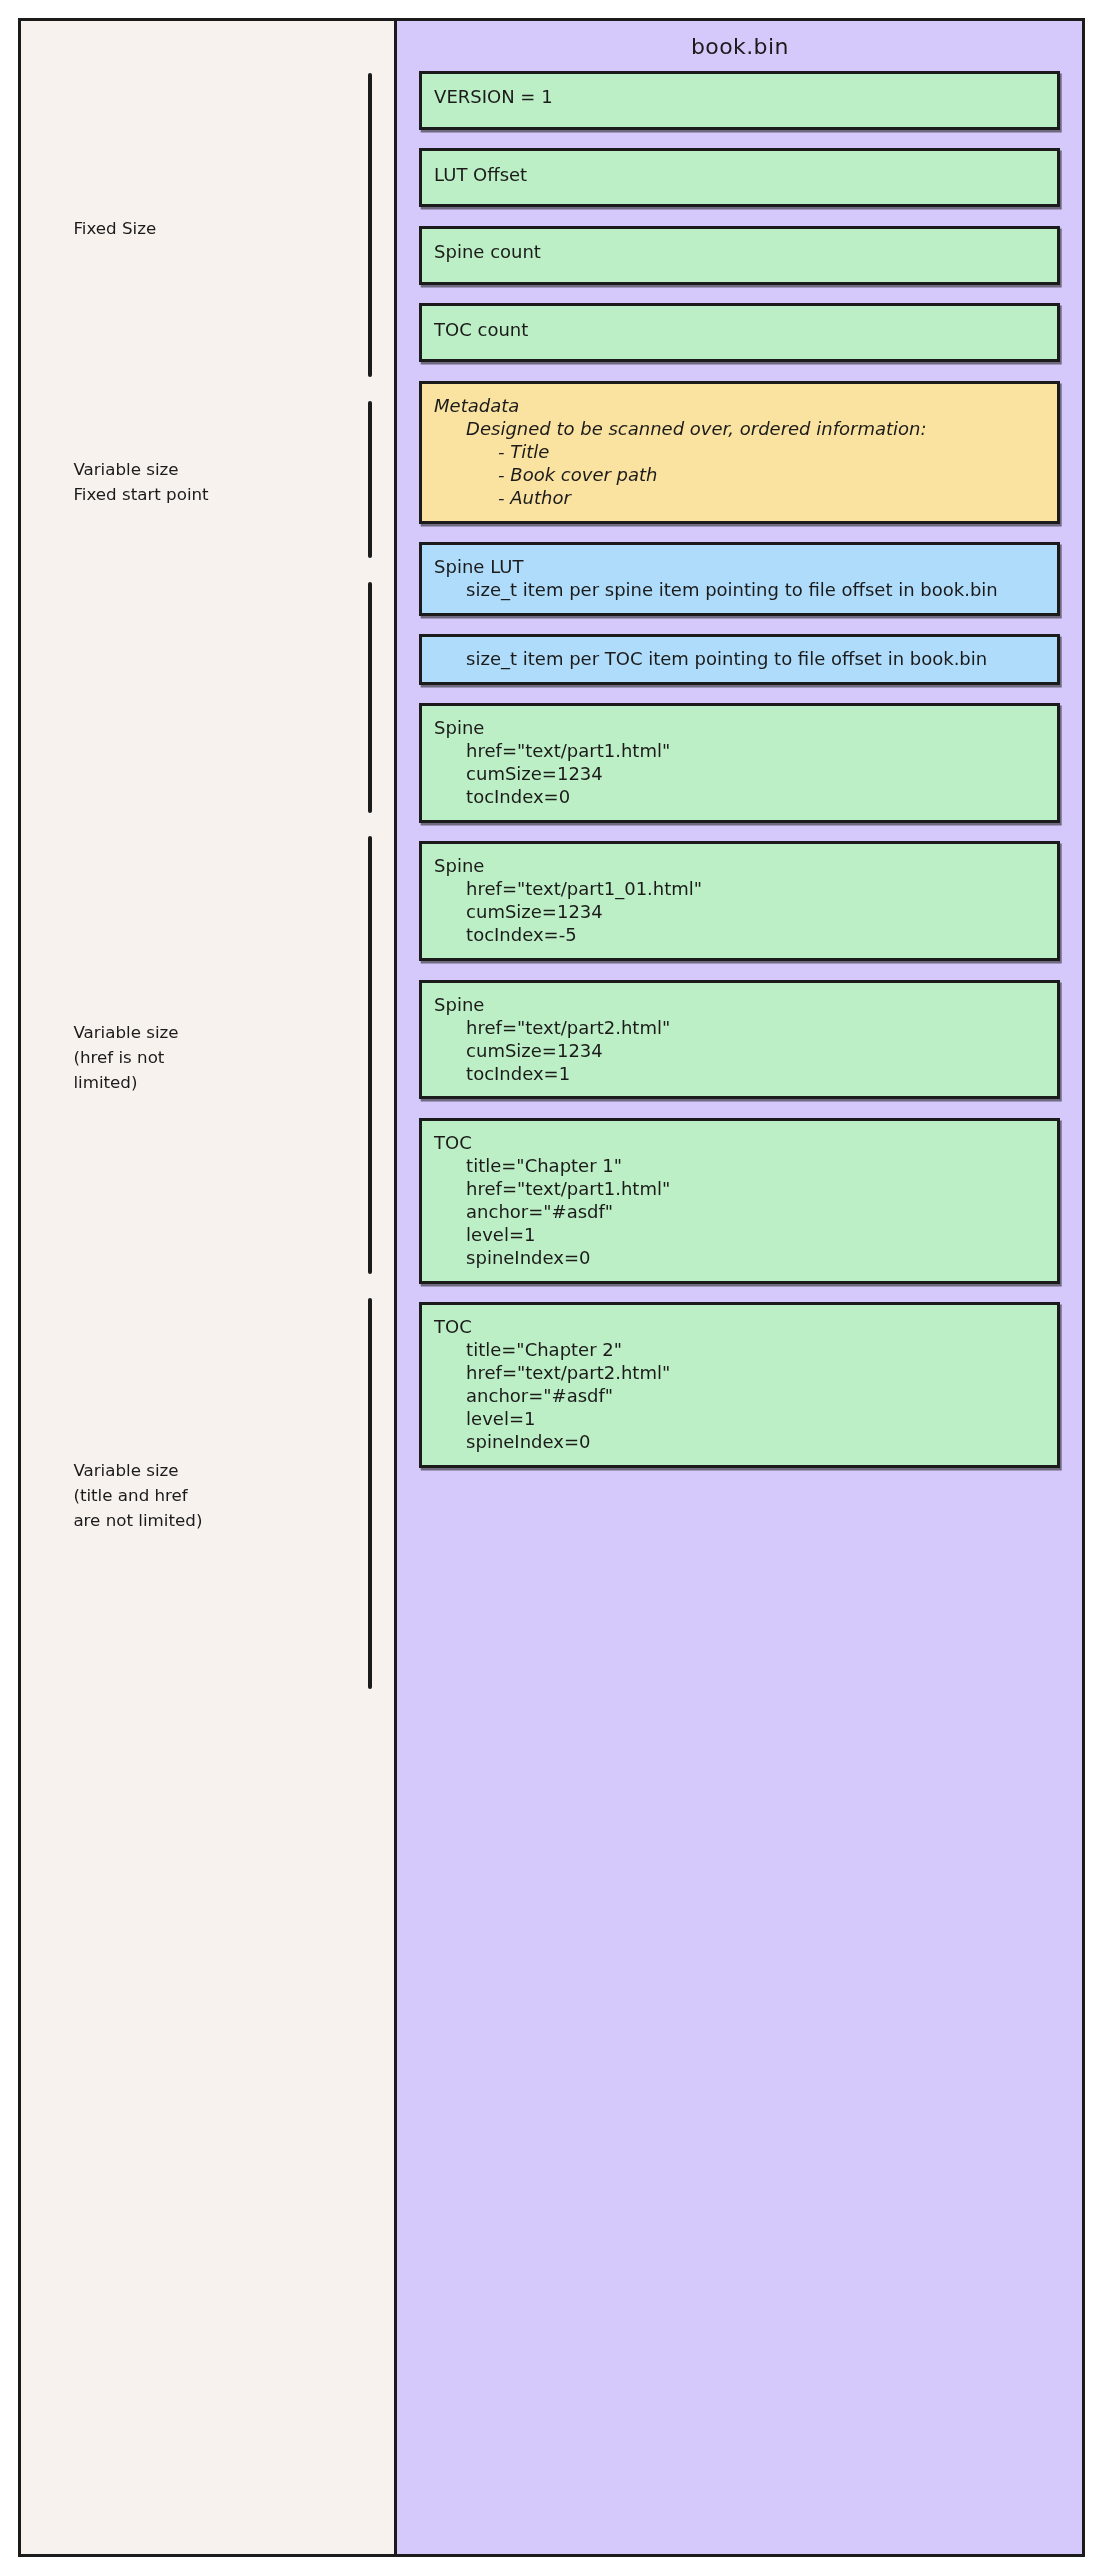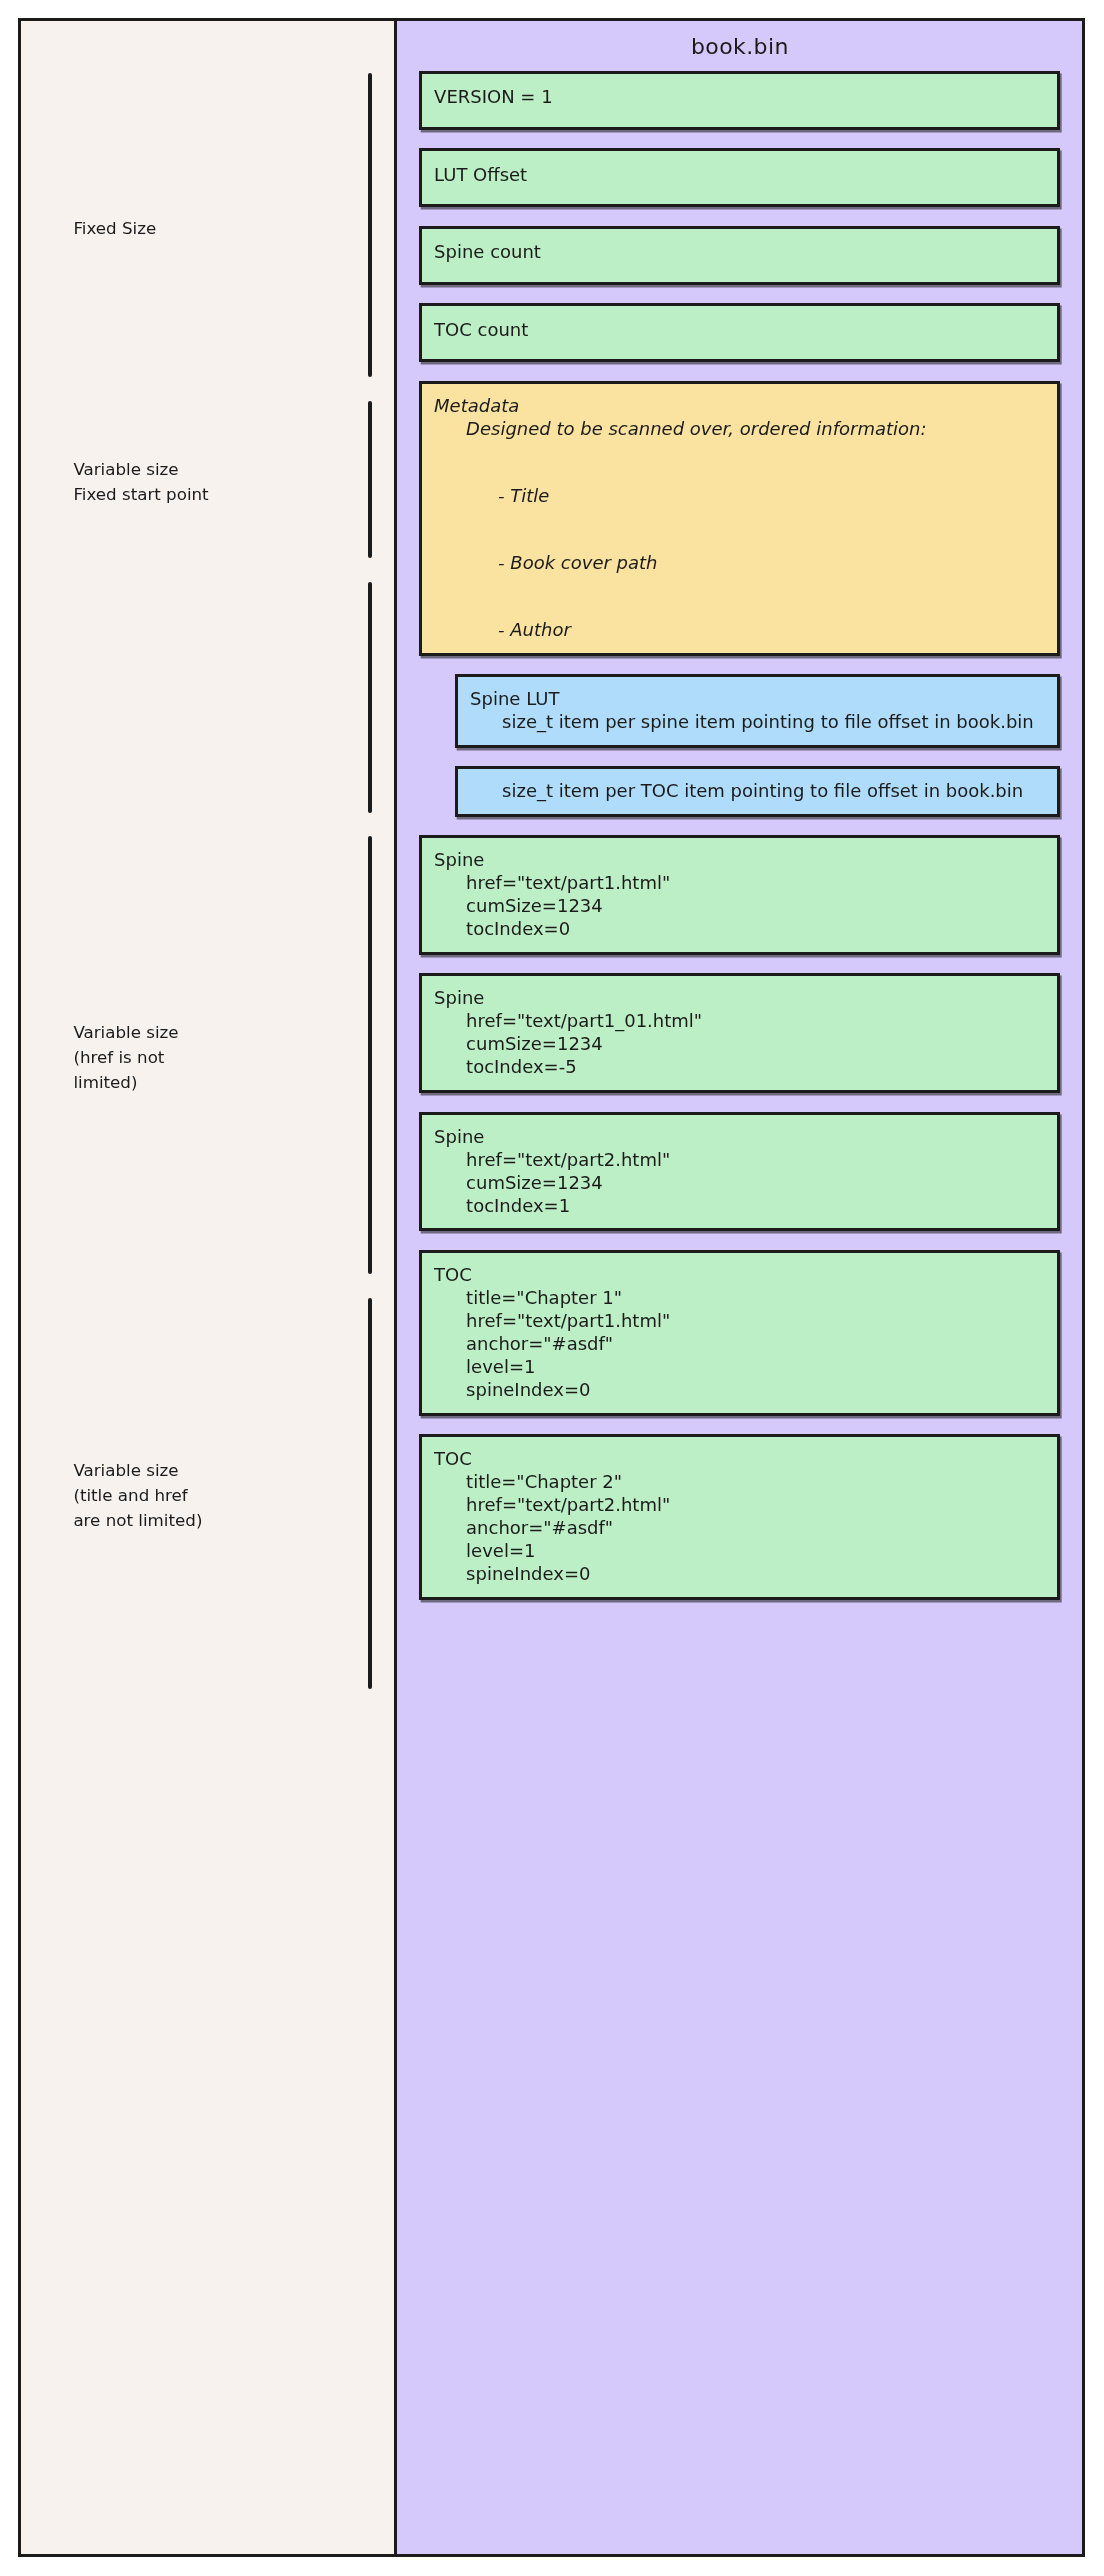--- a/index.html
+++ b/index.html
@@ -58,31 +58,30 @@
     margin-bottom:18.4px;
     padding:10px 11.7px 11.7px 11.7px;
     font-size:18px;
     line-height:1.28;
     color:#1C1B1B;
     box-shadow:1.7px 2.5px 0 rgba(28,27,27,.55);
     position:relative;
   }
   .block.green{background:#BCEFC5;}
   .block.yellow{background:#FAE3A0;font-style:italic;}
-  .block.blue{background:#AEDCFA;margin-left:36px;}
+  .block.blue{background:#AEDCFA;}
 
   .block .head{white-space:pre;}
   .block .sub{
     padding-left:32px;
     white-space:pre-wrap;
   }
   .block .sub2{
     padding-left:64px;
     white-space:pre;
-    margin-top:44px;
   }
 
   
   .block.oneline{
     padding:11.7px 11.7px 18.4px 11.7px;
     margin-bottom:18.4px;
   }
 
   
   .lbl{

